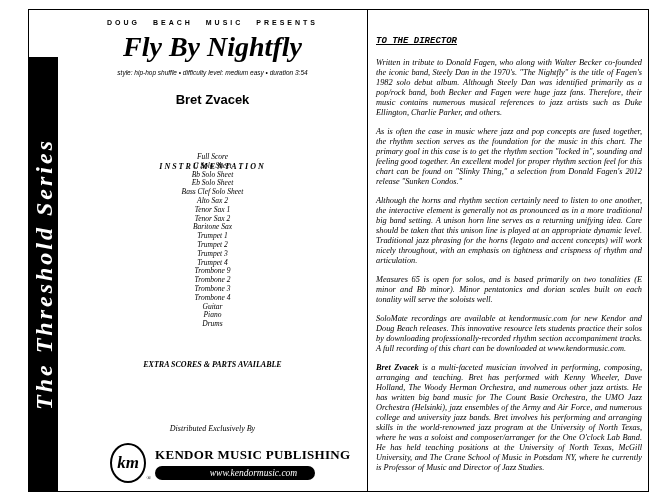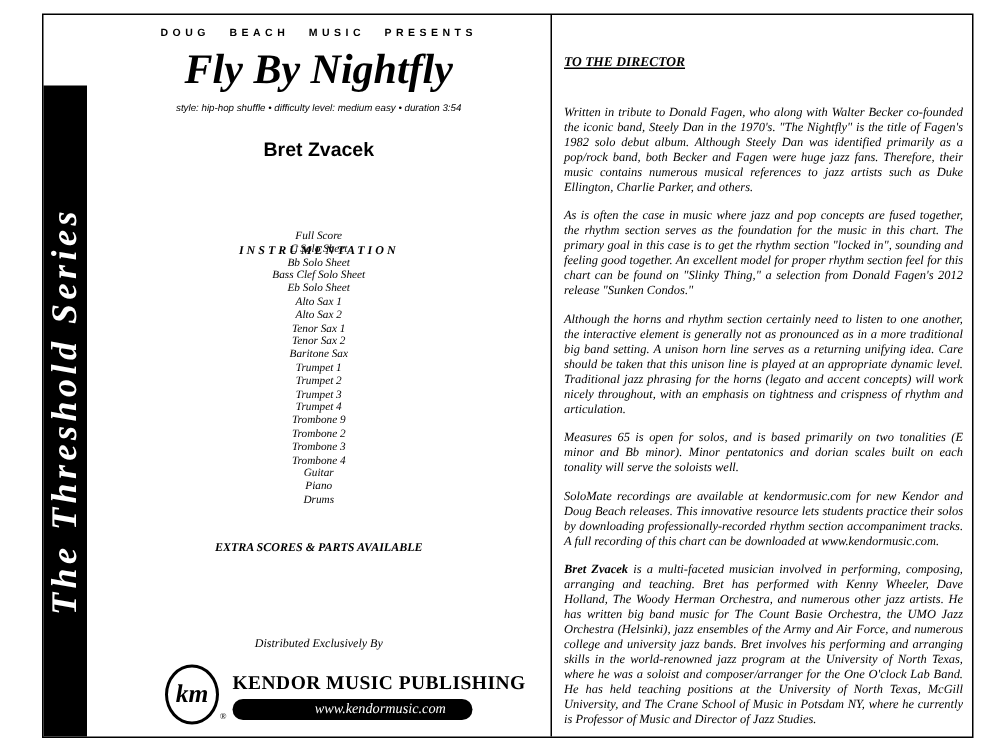--- a/index.html
+++ b/index.html
@@ -70,21 +70,21 @@
     margin-top:3px; background:#000; color:#fff; border-radius:8px;
     font-style:italic; font-size:9.5px; line-height:14px; text-align:center;padding-left:37px;
   }
 
   
   .right-col {
     position:absolute; left:347px; top:26px; width:266px;
     font-style:italic; font-size:8.3px; line-height:10px; text-align:justify;
   }
   .director-heading {
-    font-weight:bold; font-size:9px; text-decoration:underline; margin-bottom:24px;
+    font-weight:bold; font-size:9px; text-decoration:underline; margin-bottom:12px;font-family:Liberation Mono, monospace;
   }
   .para { margin-bottom:9px; }
   .bio-lead { font-weight:bold; }
 </style>
 </head>
 <body>
 
 <div class="cover">
 
   <div class="sidebar">
@@ -96,23 +96,22 @@
   <div class="left-col">
     <div class="presents">DOUG BEACH MUSIC PRESENTS</div>
     <h1 class="title">Fly By Nightfly</h1>
     <div class="subtitle">style: hip-hop shuffle • difficulty level: medium easy • duration 3:54</div>
     <div class="composer">Bret Zvacek</div>
     <div class="instr-heading">INSTRUMENTATION</div>
     <div class="instr-list">
         <div>Full Score</div>
         <div>C Solo Sheet</div>
         <div>Bb Solo Sheet</div>
+        <div>Eb Solo Sheet</div>
         <div>Bass Clef Solo Sheet</div>
-        <div>Eb Solo Sheet</div>
-        <div>Alto Sax 1</div>
         <div>Alto Sax 2</div>
         <div>Tenor Sax 1</div>
         <div>Tenor Sax 2</div>
         <div>Baritone Sax</div>
         <div>Trumpet 1</div>
         <div>Trumpet 2</div>
         <div>Trumpet 3</div>
         <div>Trumpet 4</div>
         <div>Trombone 9</div>
         <div>Trombone 2</div>

